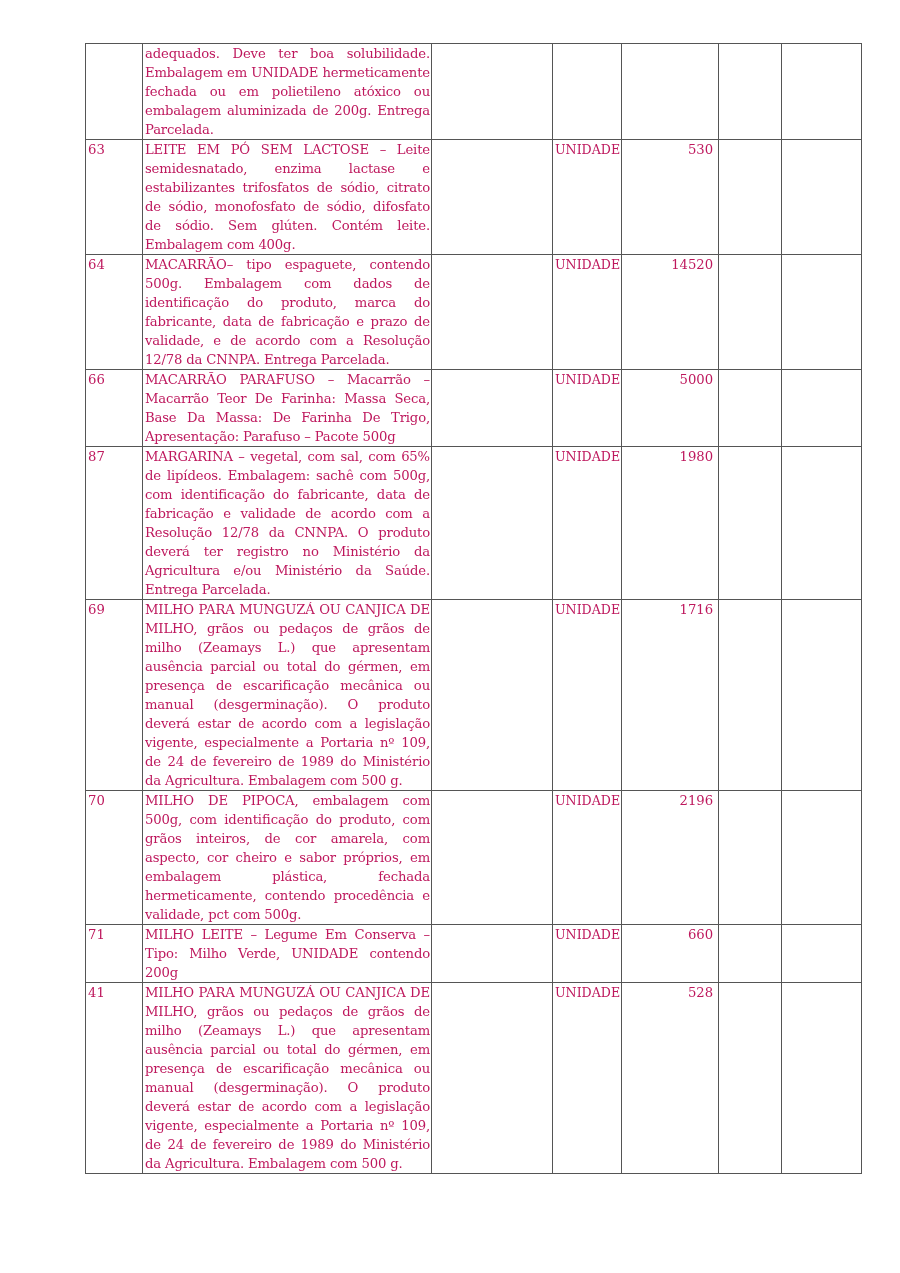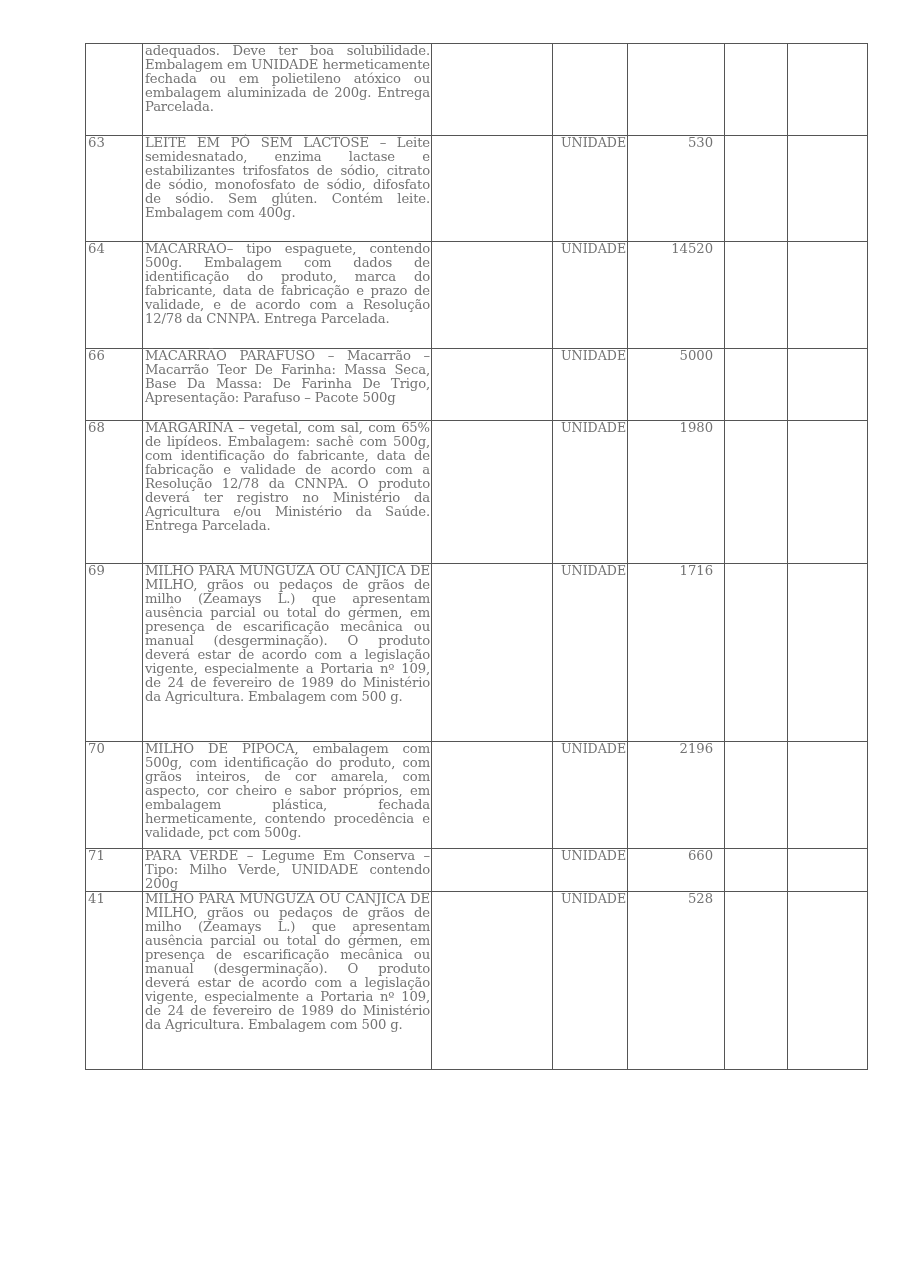--- a/index.html
+++ b/index.html
@@ -3,32 +3,32 @@
 <meta charset="utf-8">
 <style>
   html, body { margin: 0; padding: 0; background: #ffffff; }
   body { width: 900px; height: 1273px; position: relative; overflow: hidden; }
   .page { position: absolute; left: 85px; top: 43px; }
   table {
     border-collapse: collapse;
     table-layout: fixed;
     font-family: "DejaVu Serif", "Liberation Serif", serif;
     font-size: 13.2px;
-    line-height: 14px;
-    color: #737373;
+    line-height: 19px;
+    color: #be185d;
   }
   td {
     border: 1.3px solid #555;
     vertical-align: top;
     padding: 0 1px 0 2px;
   }
   td.num { text-align: left; padding-top: 0; }
   td.desc { text-align: justify; text-align-last: left; letter-spacing: -0.15px; }
-  td.unit { font-size: 12.6px; padding-left: 8px; }
-  td.qty { text-align: right; padding-right: 11px; }
+  td.unit { font-size: 12.6px; padding-left: 2px; }
+  td.qty { text-align: right; padding-right: 5px; }
   col.c1 { width: 57px; }
   col.c2 { width: 289px; }
   col.c3 { width: 121px; }
   col.c4 { width: 66px; }
   col.c5 { width: 97px; }
   col.c6 { width: 63px; }
   col.c7 { width: 80px; }
 </style>
 </head>
 <body>
@@ -75,21 +75,21 @@
       <tr style="height:72px">
         <td class="num">66</td>
         <td class="desc">MACARRÃO PARAFUSO – Macarrão – Macarrão Teor De Farinha: Massa Seca, Base Da Massa: De Farinha De Trigo, Apresentação: Parafuso – Pacote 500g</td>
         <td></td>
         <td class="unit">UNIDADE</td>
         <td class="qty">5000</td>
         <td></td>
         <td></td>
       </tr>
       <tr style="height:143px">
-        <td class="num">68</td>
+        <td class="num">87</td>
         <td class="desc">MARGARINA – vegetal, com sal, com 65% de lipídeos. Embalagem: sachê com 500g, com identificação do fabricante, data de fabricação e validade de acordo com a Resolução 12/78 da CNNPA. O produto deverá ter registro no Ministério da Agricultura e/ou Ministério da Saúde. Entrega Parcelada.</td>
         <td></td>
         <td class="unit">UNIDADE</td>
         <td class="qty">1980</td>
         <td></td>
         <td></td>
       </tr>
       <tr style="height:178px">
         <td class="num">69</td>
         <td class="desc">MILHO PARA MUNGUZÁ OU CANJICA DE MILHO, grãos ou pedaços de grãos de milho (Zeamays L.) que apresentam ausência parcial ou total do gérmen, em presença de escarificação mecânica ou manual (desgerminação). O produto deverá estar de acordo com a legislação vigente, especialmente a Portaria nº 109, de 24 de fevereiro de 1989 do Ministério da Agricultura. Embalagem com 500 g.</td>
@@ -103,21 +103,21 @@
         <td class="num">70</td>
         <td class="desc">MILHO DE PIPOCA, embalagem com 500g, com identificação do produto, com grãos inteiros, de cor amarela, com aspecto, cor cheiro e sabor próprios, em embalagem plástica, fechada hermeticamente, contendo procedência e validade, pct com 500g.</td>
         <td></td>
         <td class="unit">UNIDADE</td>
         <td class="qty">2196</td>
         <td></td>
         <td></td>
       </tr>
       <tr style="height:36px">
         <td class="num">71</td>
-        <td class="desc">PARA VERDE – Legume Em Conserva – Tipo: Milho Verde, UNIDADE contendo 200g</td>
+        <td class="desc">MILHO LEITE – Legume Em Conserva – Tipo: Milho Verde, UNIDADE contendo 200g</td>
         <td></td>
         <td class="unit">UNIDADE</td>
         <td class="qty">660</td>
         <td></td>
         <td></td>
       </tr>
       <tr style="height:178px">
         <td class="num">41</td>
         <td class="desc">MILHO PARA MUNGUZÁ OU CANJICA DE MILHO, grãos ou pedaços de grãos de milho (Zeamays L.) que apresentam ausência parcial ou total do gérmen, em presença de escarificação mecânica ou manual (desgerminação). O produto deverá estar de acordo com a legislação vigente, especialmente a Portaria nº 109, de 24 de fevereiro de 1989 do Ministério da Agricultura. Embalagem com 500 g.</td>
         <td></td>

